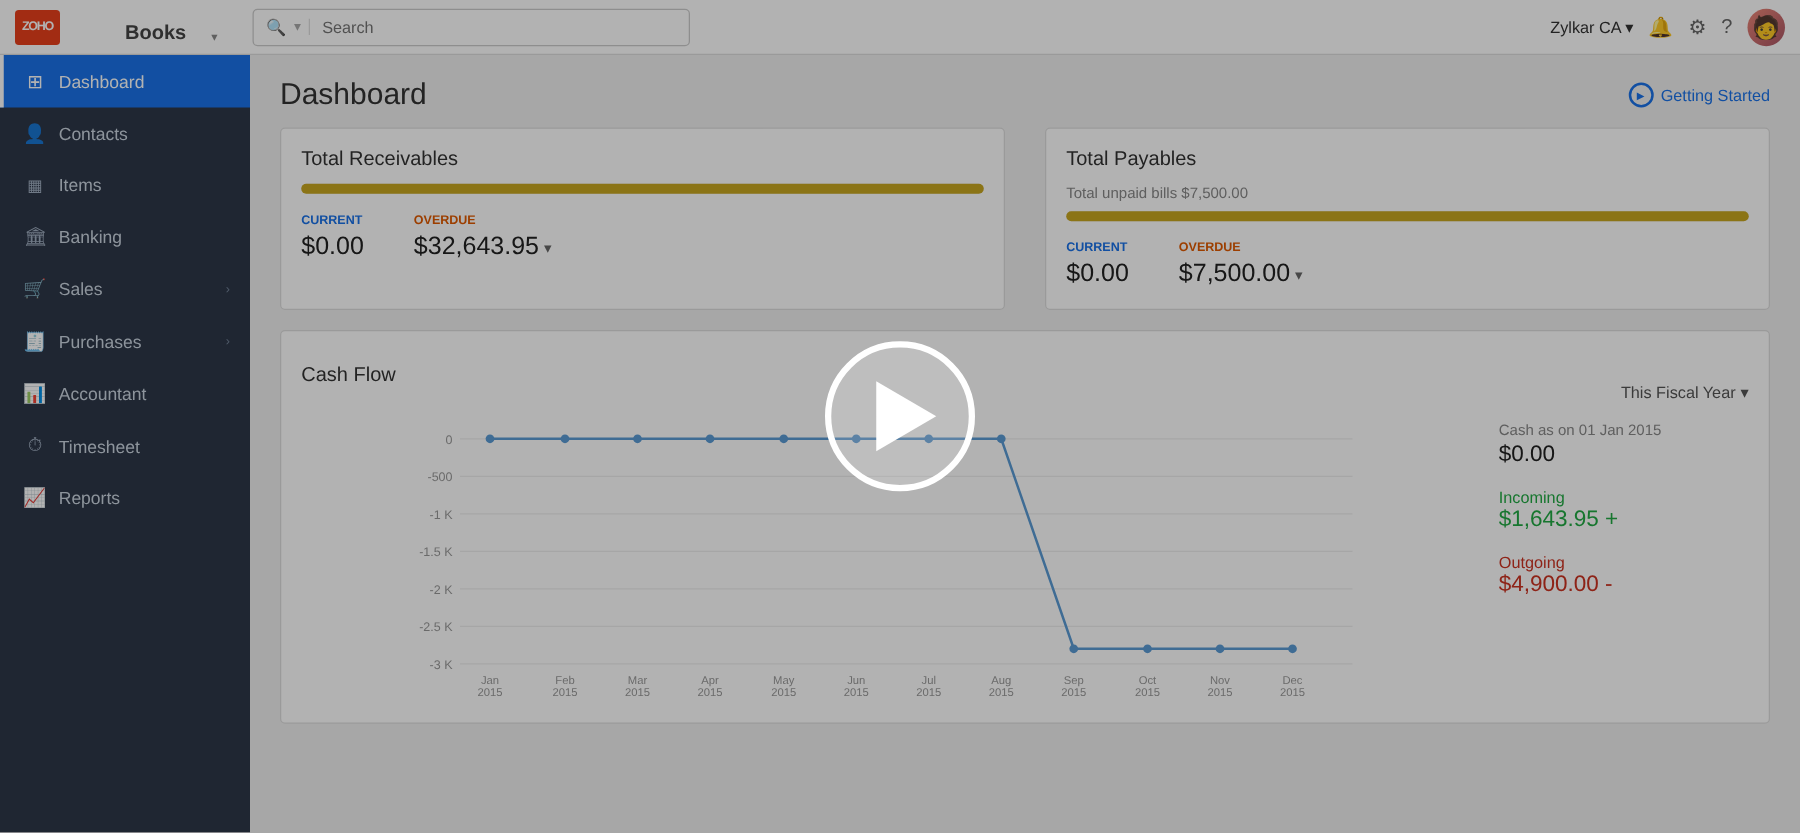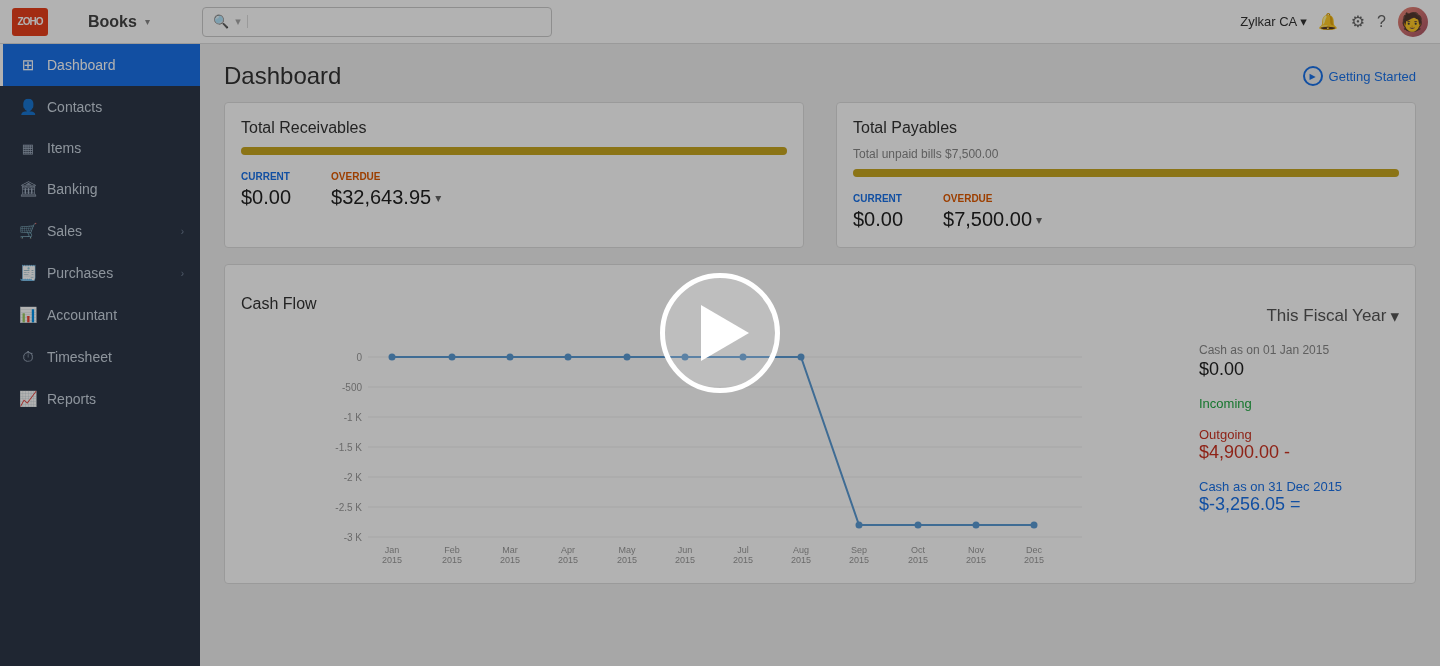--- a/index.html
+++ b/index.html
@@ -17,22 +17,22 @@
       z-index: 10;
     }
     .logo-area {
       display: flex;
       align-items: center;
       gap: 6px;
       min-width: 190px;
     }
     .zoho-logo {
       display: flex;
-      align-items: center;
-      gap: 6px;
+      align-items: flex-end;
+      gap: 18px;
     }
     .logo-box {
       width: 36px;
       height: 28px;
       background: #e8401c;
       border-radius: 3px;
       display: flex;
       align-items: center;
       justify-content: center;
       color: white;
@@ -263,21 +263,21 @@
       margin-bottom: 16px;
     }
     .cash-flow-title {
       font-size: 16px;
       color: #333;
       font-weight: 400;
     }
     .fiscal-year-selector {
       display: flex;
       gap: 4px;
-      font-size: 17px;
+      font-size: 13px;
       color: #555;
       cursor: pointer;
       margin-top: 25px;
     }
 
     .cash-flow-body {
       display: flex;
       gap: 16px;
     }
     .chart-area {
@@ -356,20 +356,21 @@
         <span style="font-size:10px;letter-spacing:-1px;font-weight:bold;">ZOHO</span>
       </div>
       <span class="logo-text">Books</span>
       <span class="dropdown-arrow">▾</span>
     </div>
   </div>
 
   <div class="search-bar">
     <span style="color:#999;font-size:13px;">🔍</span>
     <span style="font-size:11px;color:#aaa;border-right:1px solid #ddd;padding-right:6px;margin-right:4px;">▾</span>
+    <input type="text" placeholder="Search" style="">
   </div>
 
   <div class="header-right">
     <div class="org-name">
       <span>Zylkar CA</span>
       <span>▾</span>
     </div>
     <span class="header-icon">🔔</span>
     <span class="header-icon">⚙</span>
     <span class="header-icon">?</span>
@@ -553,35 +554,32 @@
           </svg>
         </div>
 
         <div class="cash-summary">
           <div class="summary-item">
             <div class="summary-label">Cash as on 01 Jan 2015</div>
             <div class="summary-value">$0.00</div>
           </div>
           <div class="summary-item">
             <div class="summary-incoming-label">Incoming</div>
+            <div class="summary-value green">
+              <span>$1,643.95</span>
+              <span>+</span>
+            </div>
           </div>
           <div class="summary-item">
             <div class="summary-outgoing-label">Outgoing</div>
             <div class="summary-value red">
               <span>$4,900.00</span>
               <span>-</span>
             </div>
           </div>
-          <div class="summary-item">
-            <div class="summary-cashend-label">Cash as on 31 Dec 2015</div>
-            <div class="summary-value blue">
-              <span>$-3,256.05</span>
-              <span>=</span>
-            </div>
-          </div>
         </div>
       </div>
     </div>
 
   </main>
 </div>
 
 <div class="video-overlay">
   <div class="play-button-large">
     <div class="play-triangle"></div>

